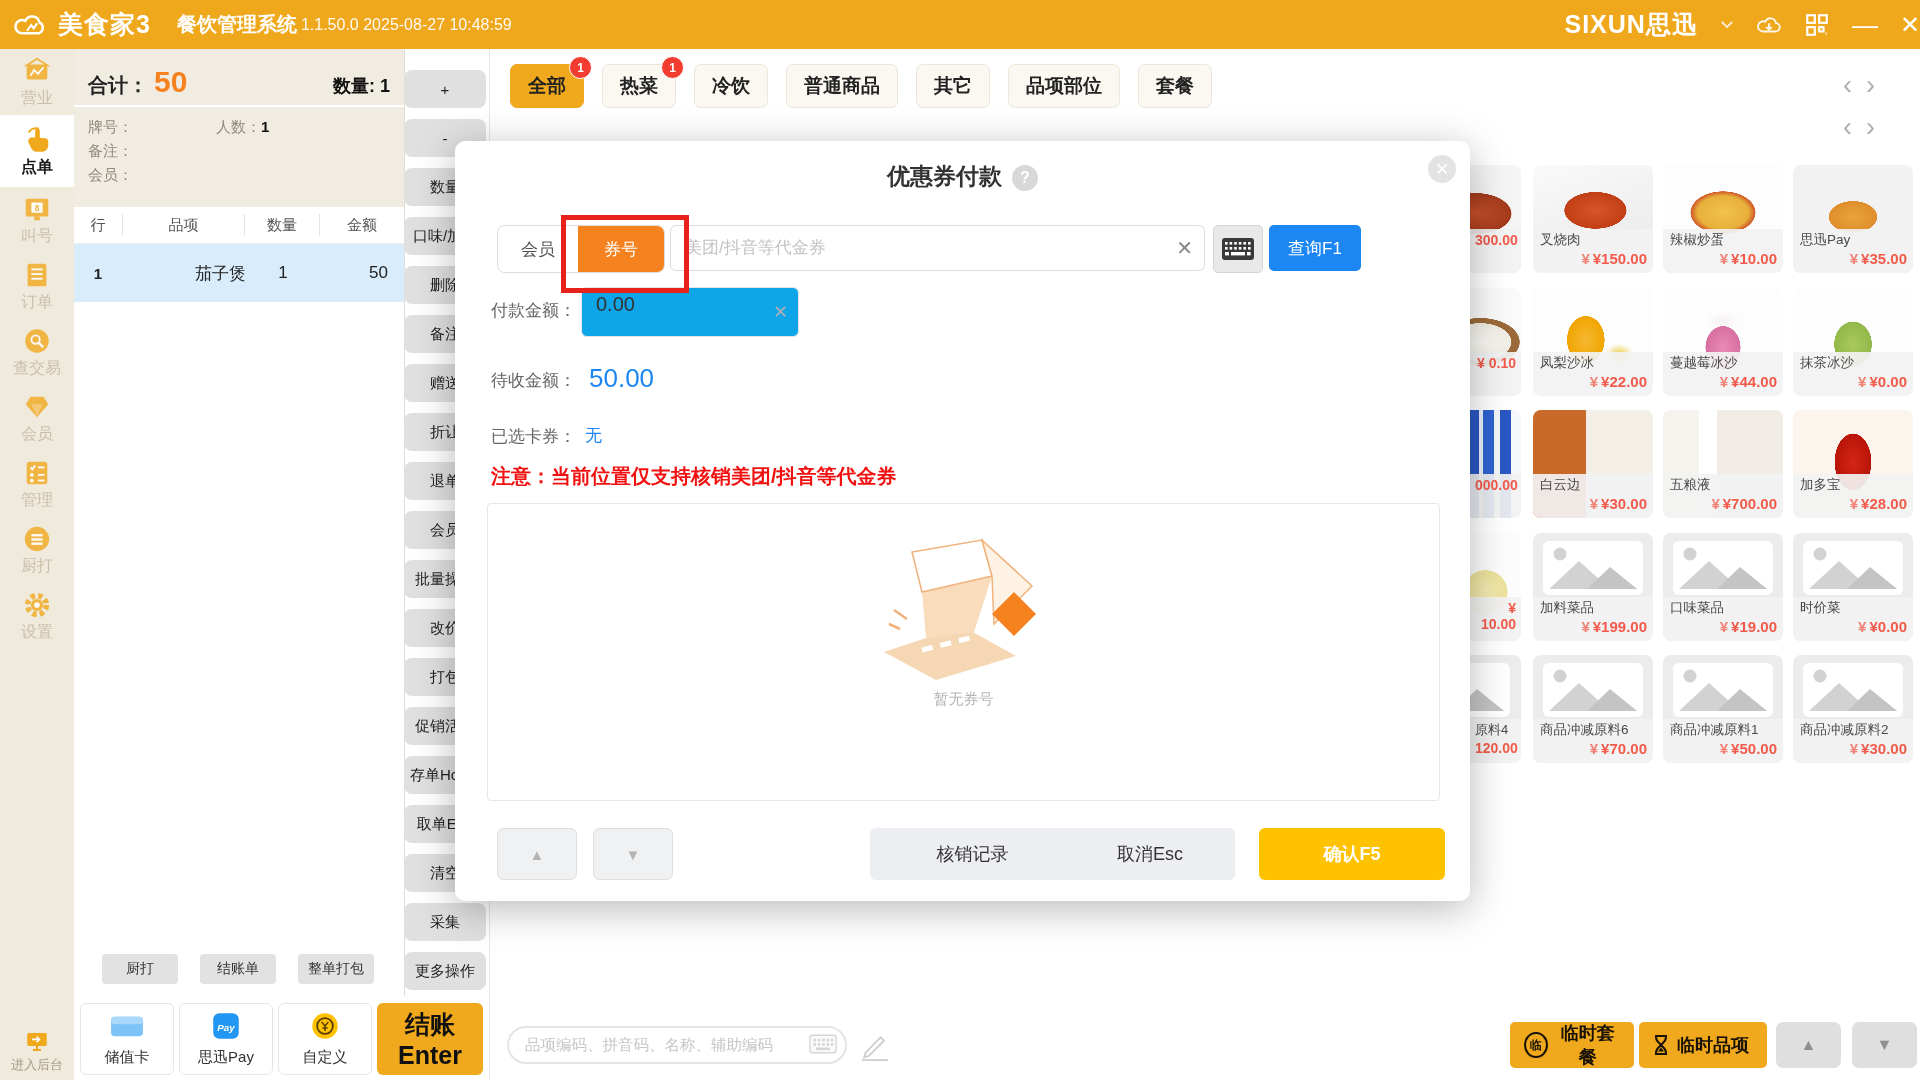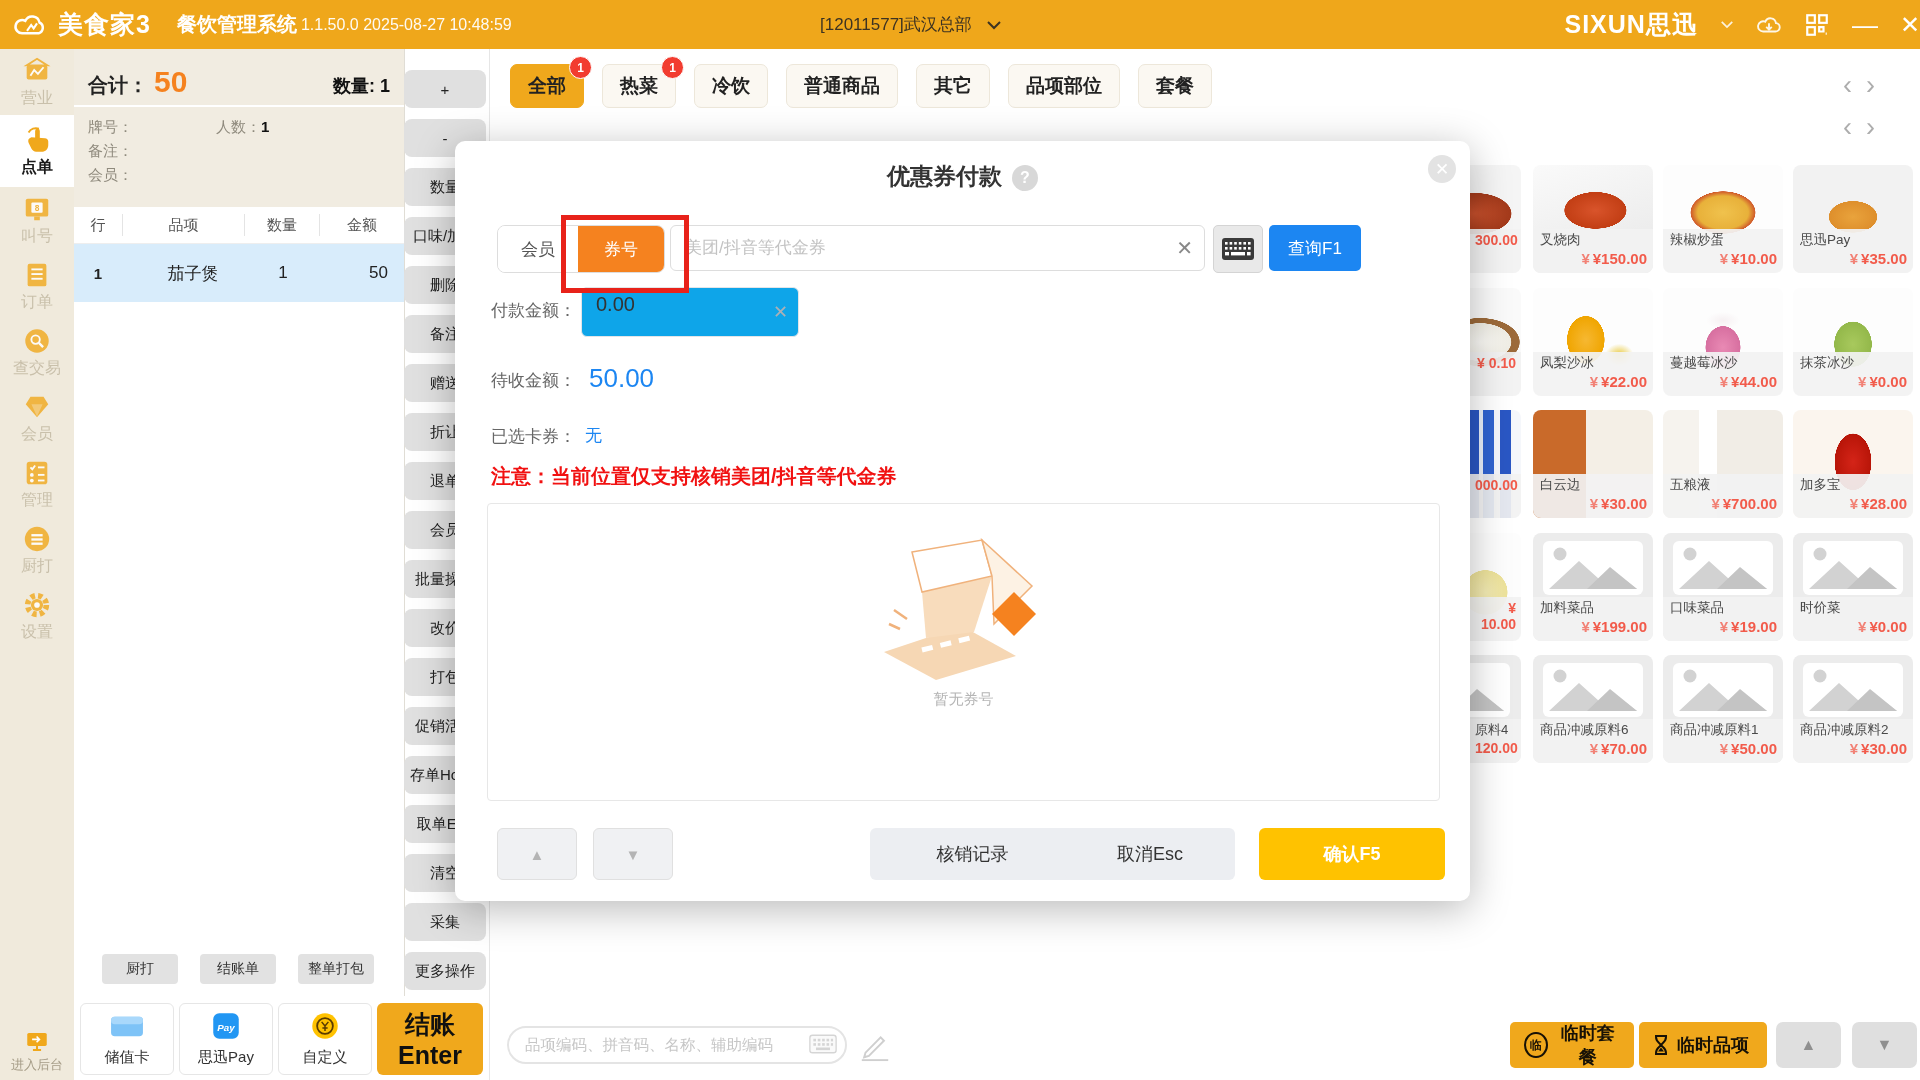--- a/index.html
+++ b/index.html
@@ -47,21 +47,21 @@
   .op-thead{display:flex;align-items:center;height:36px;font-size:15px;color:#555;
             border-bottom:1px solid #eee;}
   .op-thead div{border-left:1px solid #e4e4e4;height:22px;line-height:22px;}
   .op-thead div:first-child{border-left:none;}
   .c-line{width:48px;text-align:center;}
   .c-name{flex:1;text-align:center;}
   .c-qty{width:74px;text-align:center;}
   .c-amt{width:84px;text-align:center;}
   .op-row{display:flex;align-items:center;height:58px;background:#D8ECFB;font-size:17px;color:#222;cursor:pointer;}
   .op-row .c-line{font-weight:bold;font-size:15px;}
-  .op-row .c-name{text-align:center;padding-left:18px;}
+  .op-row .c-name{text-align:right;padding-left:18px;}
   .op-row .c-amt{text-align:right;padding-right:16px;box-sizing:border-box;}
   .panel-footer{position:absolute;left:0;bottom:12px;width:330px;display:flex;justify-content:flex-start;
                 gap:22px;padding-left:28px;box-sizing:border-box;}
   .pf-btn{min-width:76px;height:30px;background:#E2E2E2;border:none;border-radius:4px;font-size:14px;
           color:#333;cursor:pointer;font-family:inherit;}
   
   .action-col{position:absolute;left:404px;top:70px;width:82px;display:flex;flex-direction:column;gap:11px;}
   .act-btn{height:38px;background:#E0E0E0;border:none;border-radius:8px;font-size:15px;color:#222;
            cursor:pointer;font-family:inherit;white-space:nowrap;overflow:hidden;}
   
@@ -176,26 +176,20 @@
 <body>
 
 <header class="titlebar">
   <svg class="tb-cloud" viewBox="0 0 48 34">
     <path d="M13 27 a8 8 0 1 1 3 -15 a9 9 0 0 1 17 2 a7 7 0 0 1 -1 13 z" fill="none" stroke="#fff" stroke-width="3"></path>
     <path d="M18 24 l5 -7 3 4 4 -6" stroke="#fff" fill="none" stroke-width="2.5"></path>
   </svg>
   <span class="tb-brand">美食家3</span>
   <span class="tb-app">餐饮管理系统</span>
   <span class="tb-version">1.1.50.0 2025-08-27 10:48:59</span>
-  <div class="tb-store">
-    <span>[12011577]武汉总部</span>
-    <svg width="16" height="10" viewBox="0 0 16 10">
-      <polyline points="2,2 8,8 14,2" fill="none" stroke="#3d3322" stroke-width="2"></polyline>
-    </svg>
-  </div>
   <div class="tb-right">
     <span class="tb-logo">SIXUN思迅</span>
     <svg width="14" height="9" viewBox="0 0 16 10">
       <polyline points="2,2 8,8 14,2" fill="none" stroke="#fff" stroke-width="2" opacity=".85"></polyline>
     </svg>
     <svg class="tb-ico" viewBox="0 0 28 22" fill="none" stroke="#fff" stroke-width="2" opacity=".9">
       <path d="M8 18 a5.5 5.5 0 1 1 2 -10.5 a6 6 0 0 1 11.5 1.5 a4.5 4.5 0 0 1 -1 9 z"></path>
       <path d="M14 9 v7 m-3 -3 l3 3 3 -3"></path>
     </svg>
     <svg class="tb-ico" viewBox="0 0 24 24" fill="none" stroke="#fff" stroke-width="2">

